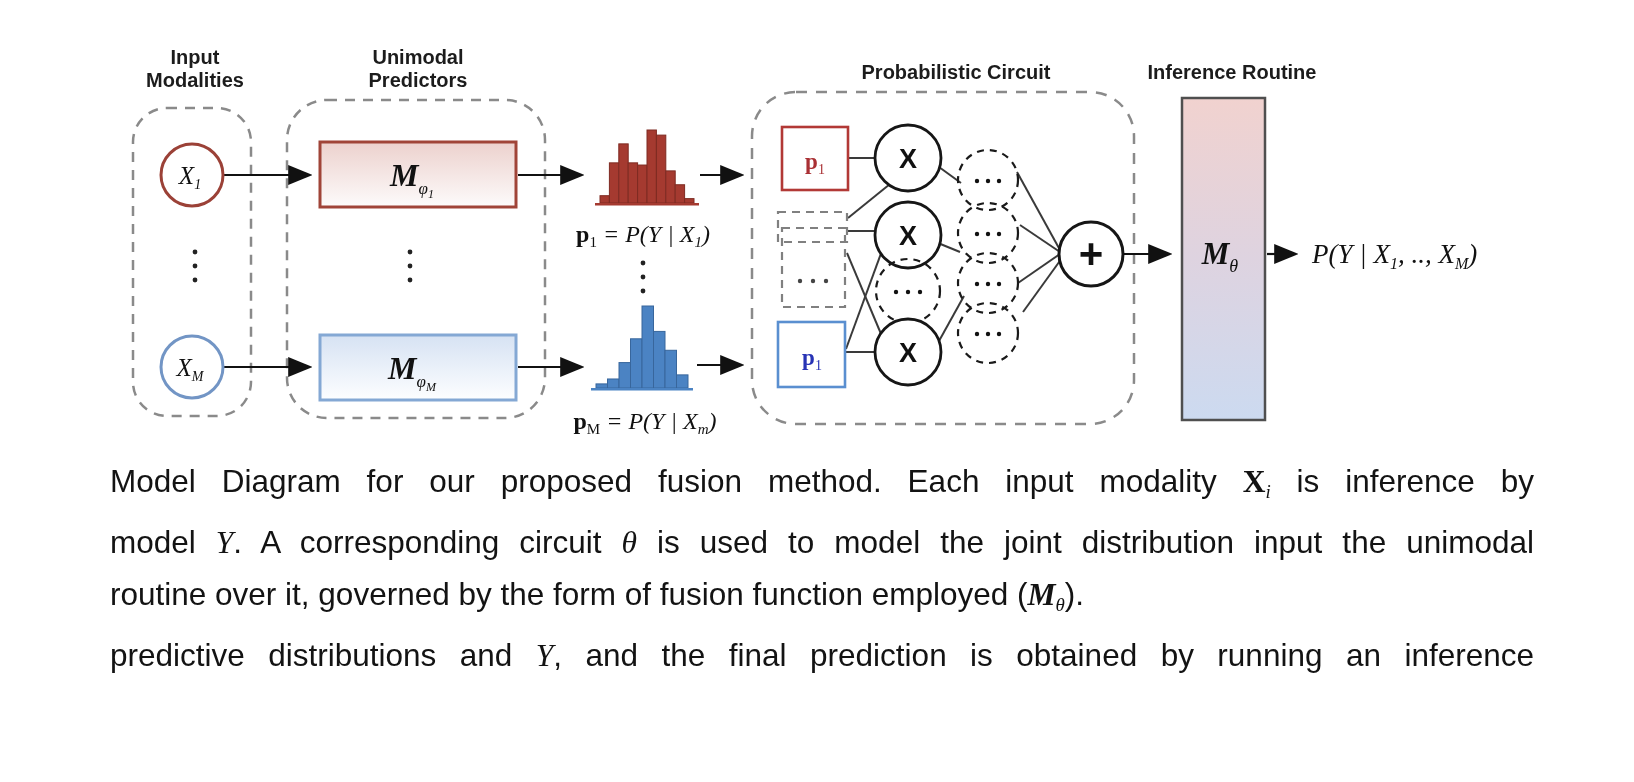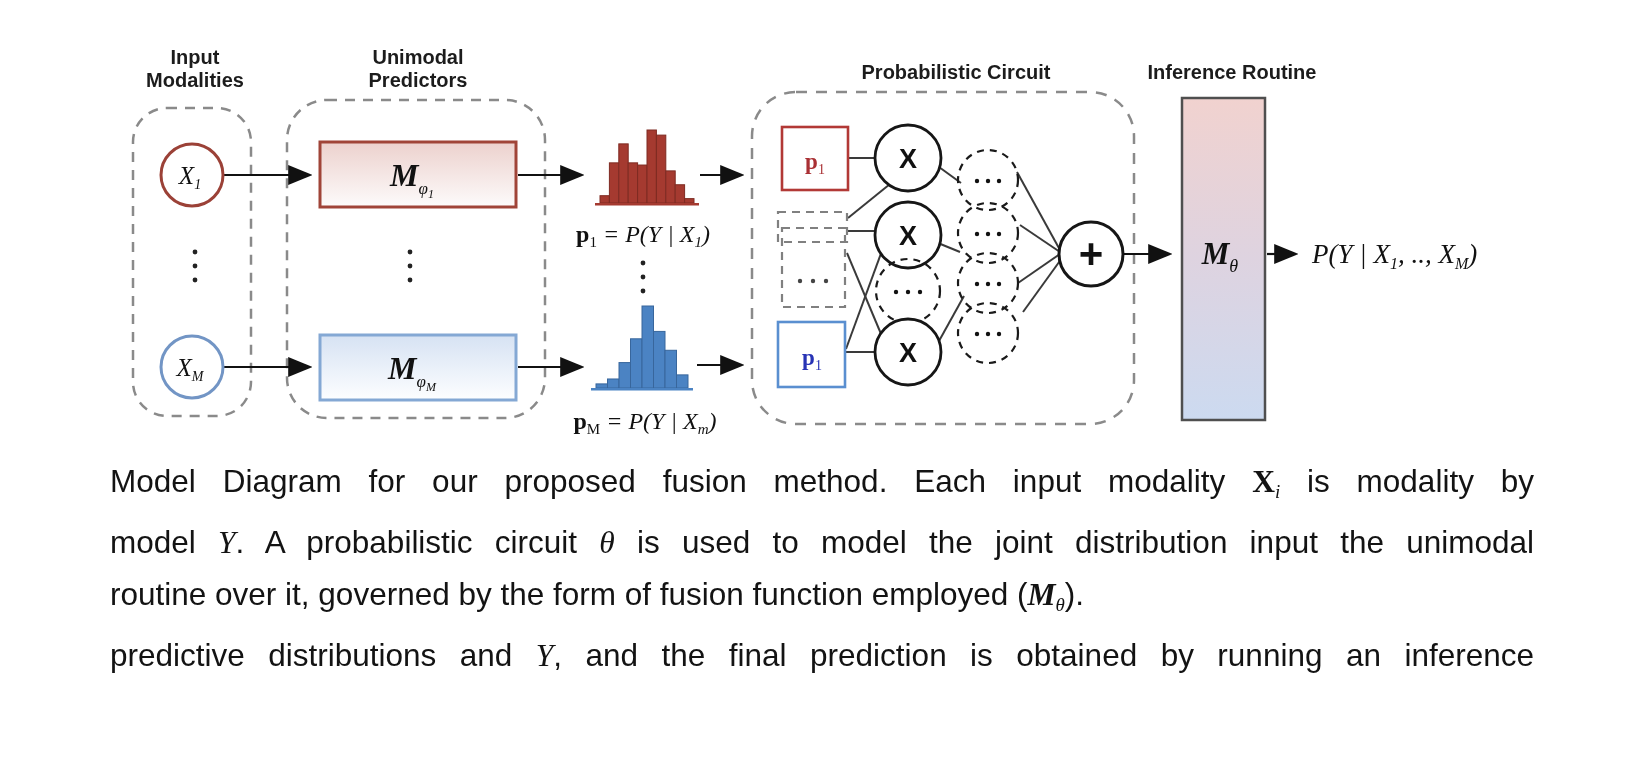--- a/index.html
+++ b/index.html
@@ -182,17 +182,17 @@
 
   <line x1="1123" y1="254" x2="1168" y2="254" stroke="#111" stroke-width="2.2" marker-end="url(#ah)"></line>
   <rect x="1182" y="98" width="83" height="322" fill="url(#gradInf)" stroke="#4f4f4f" stroke-width="2.5"></rect>
   <text class="math" text-anchor="middle" x="1220" y="264"><tspan font-size="31" font-style="italic" font-weight="bold">M</tspan><tspan font-size="18" font-style="italic" dy="8">θ</tspan></text>
   <line x1="1267" y1="254" x2="1294" y2="254" stroke="#111" stroke-width="2.2" marker-end="url(#ah)"></line>
 
   <text class="math" x="1312" y="263"><tspan font-size="27" font-style="italic">P(Y | X</tspan><tspan font-size="16" font-style="italic" dy="6">1</tspan><tspan font-size="27" font-style="italic" dy="-6">, .., X</tspan><tspan font-size="16" font-style="italic" dy="6">M</tspan><tspan font-size="27" font-style="italic" dy="-6">)</tspan></text>
 </svg>
 
 <div class="caption">
-    <div class="caption-line"><span class="ct-t">Model Diagram for our proposed fusion method. Each input modality </span><span class="ct-b">X<span class="ct-sub">i</span></span><span class="ct-t"> is modality by</span></div>
-    <div class="caption-line"><span class="ct-t">model </span><span class="ct-i">Y</span><span class="ct-t">. A probabilistic circuit </span><span class="ct-i">θ</span><span class="ct-t"> is used to model the joint distribution input the unimodal</span></div>
+    <div class="caption-line"><span class="ct-t">Model Diagram for our proposed fusion method. Each input modality </span><span class="ct-b">X<span class="ct-sub">i</span></span><span class="ct-t"> is inference by</span></div>
+    <div class="caption-line"><span class="ct-t">model </span><span class="ct-i">Y</span><span class="ct-t">. A corresponding circuit </span><span class="ct-i">θ</span><span class="ct-t"> is used to model the joint distribution input the unimodal</span></div>
     <div class="caption-line last"><span class="ct-t">routine over it, governed by the form of fusion function employed (</span><span class="ct-m">M<span class="ct-sub">θ</span></span><span class="ct-t">).</span></div>
     <div class="caption-line"><span class="ct-t">predictive distributions and </span><span class="ct-i">Y</span><span class="ct-t">, and the final prediction is obtained by running an inference</span></div>
   </div>
 
 </body></html>

